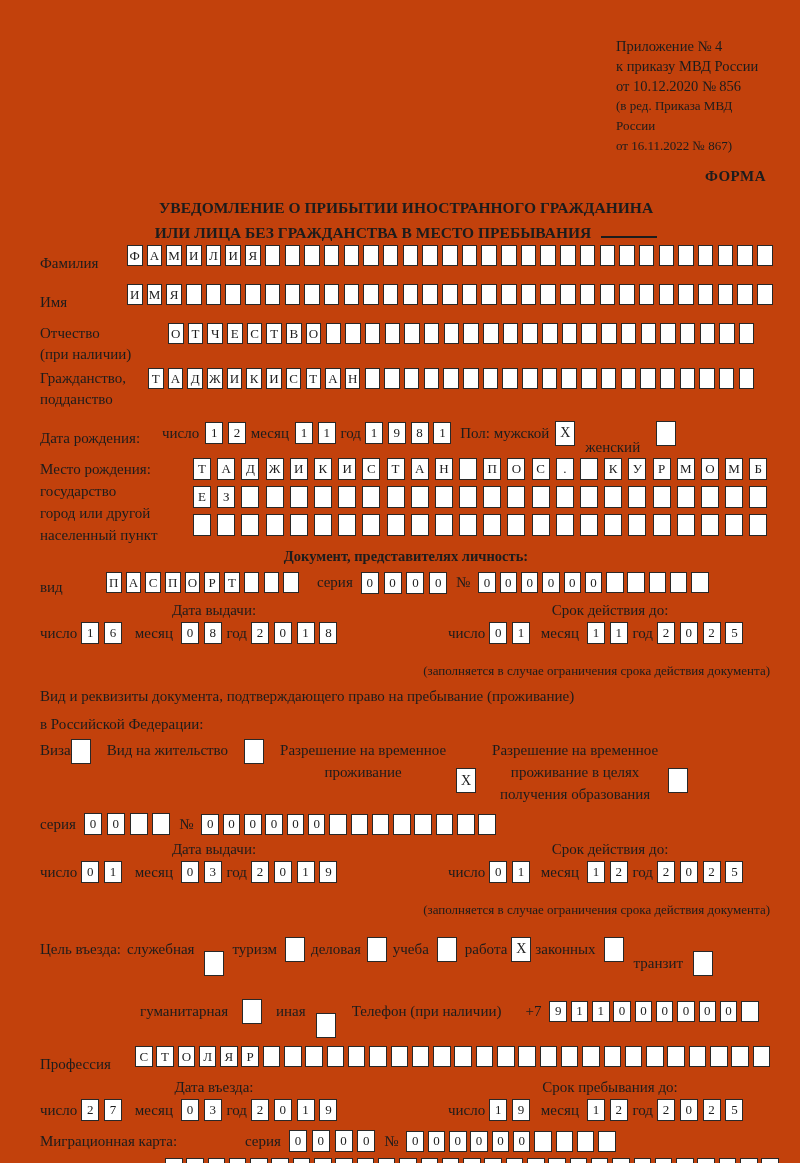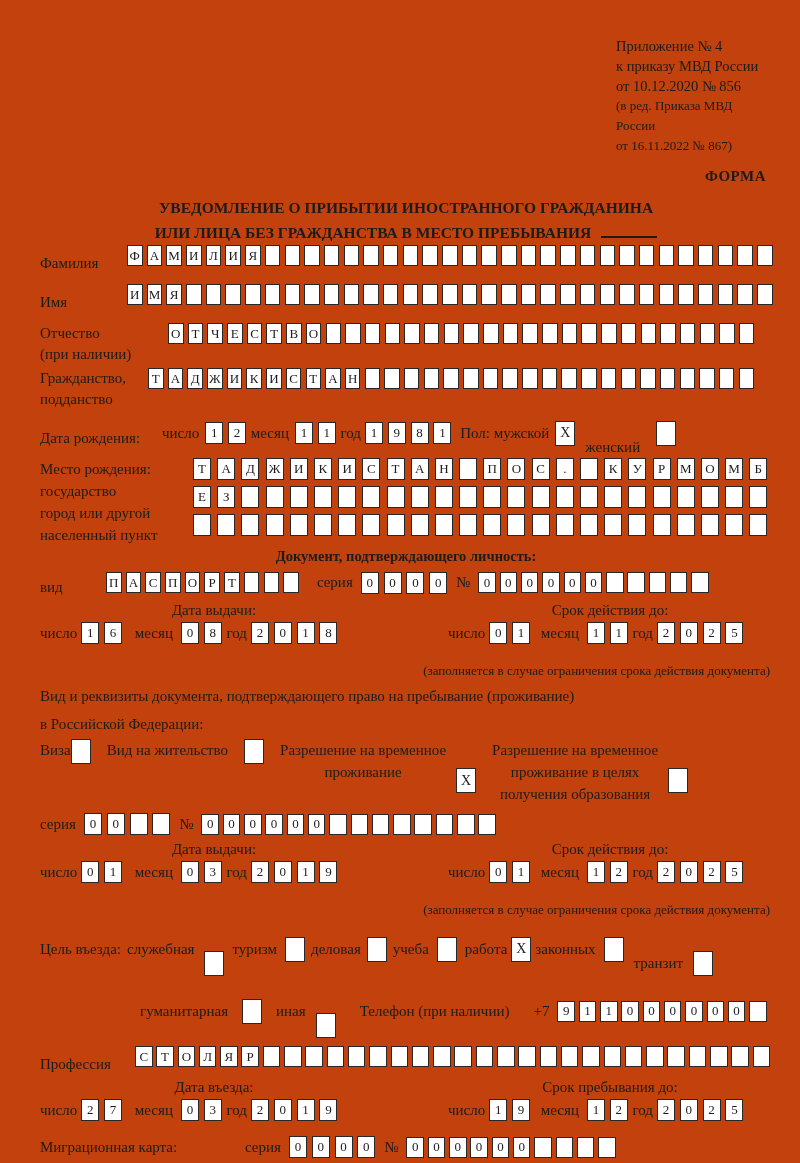--- a/index.html
+++ b/index.html
@@ -339,21 +339,21 @@
           <span class="cell"></span>
           <span class="cell"></span>
           <span class="cell"></span>
           <span class="cell"></span>
           <span class="cell"></span>
           <span class="cell"></span>
         </span>
     </span>
   </div>
 
-  <div class="center-bold">Документ, подтверждающего личность:</div>
+  <div class="center-bold">Документ, представителях личность:</div>
 
   <div class="frow aic mb4">
     <span class="lbl" style="width:66px;">вид</span>
     <span class="cells">
         <span class="cell">П</span>
         <span class="cell">А</span>
         <span class="cell">С</span>
         <span class="cell">П</span>
         <span class="cell">О</span>
         <span class="cell">Р</span>
@@ -545,21 +545,21 @@
     <span class="checkbox ml8"></span>
     <span class="ml10">транзит</span>
     <span class="checkbox ml10"></span>
   </div>
 
   <div class="frow aic mb8" style="padding-left:100px;">
     <span>гуманитарная</span>
     <span class="checkbox ml14"></span>
     <span class="ml14">иная</span>
     <span class="checkbox ml10"></span>
-    <span class="ml16" style="margin-left:24px;">Телефон (при наличии)</span>
+    <span class="ml16" style="margin-left:16px;">Телефон (при наличии)</span>
     <span class="ml16" style="margin-left:24px;">+7</span>
     <span class="cells mid ml8">
         <span class="cell">9</span>
         <span class="cell">1</span>
         <span class="cell">1</span>
         <span class="cell">0</span>
         <span class="cell">0</span>
         <span class="cell">0</span>
         <span class="cell">0</span>
         <span class="cell">0</span>
@@ -644,21 +644,21 @@
         <span class="cells date ml4">
             <span class="cell">2</span>
             <span class="cell">0</span>
             <span class="cell">2</span>
             <span class="cell">5</span>
           </span>
       </div>
     </div>
   </div>
 
-  <div class="frow aic mb6" style="margin-top:15px;">
+  <div class="frow aic mb6" style="margin-top:9px;">
     <span class="w205">Миграционная карта:</span>
     <span class="mr8">серия</span>
     <span class="cells date">
         <span class="cell">0</span>
         <span class="cell">0</span>
         <span class="cell">0</span>
         <span class="cell">0</span>
       </span>
     <span class="ml4 mr8">№</span>
     <span class="cells mid">

